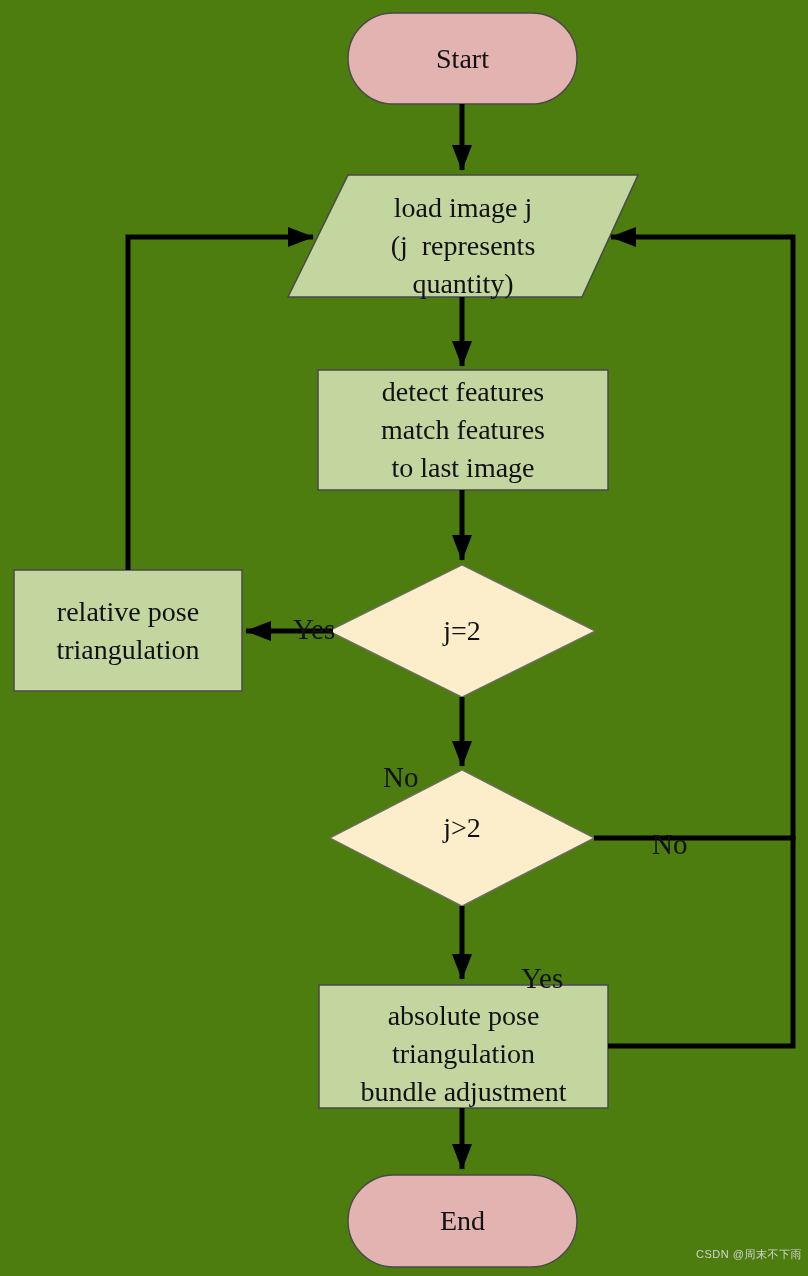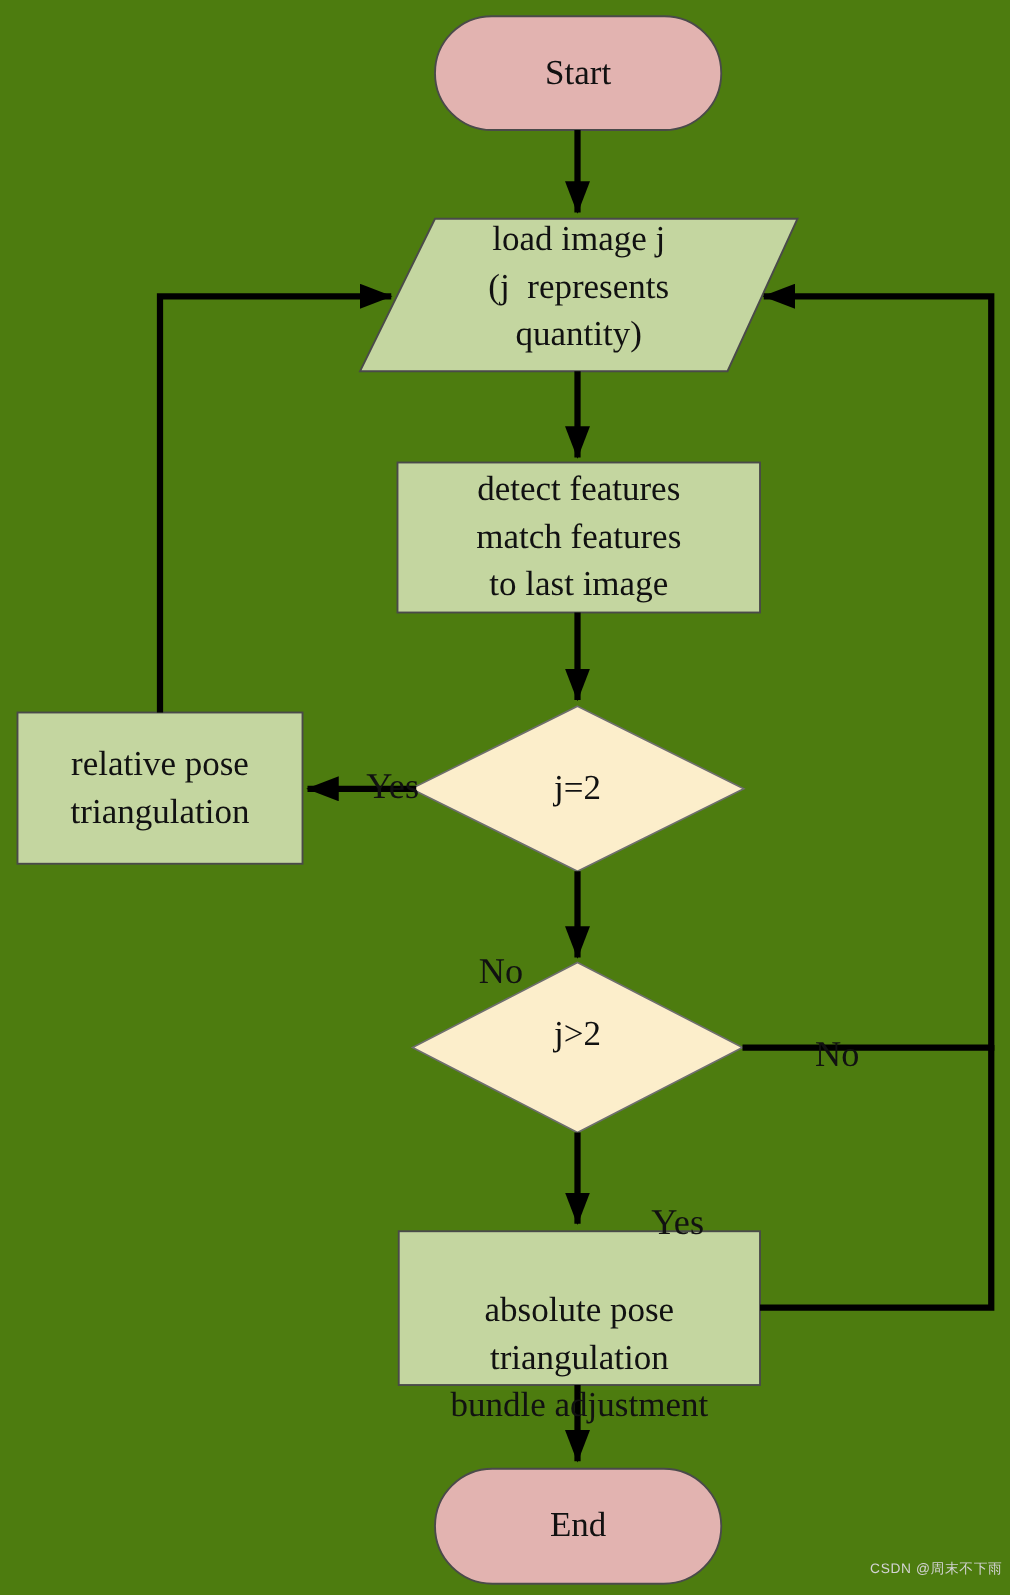--- a/index.html
+++ b/index.html
@@ -80,36 +80,36 @@
     <path class="edge" d="M128,570 L128,237 L313,237" marker-end="url(#arrow)"></path>
     <path class="edge" d="M462,697 L462,766" marker-end="url(#arrow)"></path>
     <path class="edge" d="M594,838 L793,838 L793,237 L611,237" marker-end="url(#arrow)"></path>
     <path class="edge" d="M608,1046 L793,1046 L793,836"></path>
     <path class="edge" d="M462,906 L462,979" marker-end="url(#arrow)"></path>
     <path class="edge" d="M462,1108 L462,1169" marker-end="url(#arrow)"></path>
   </svg>
 
   <div class="node-label" style="left:348px; top:13px; width:229px; height:91px;">Start</div>
 
-  <div class="node-label" style="left:318px; top:159px; width:290px; height:142px;">load image j
+  <div class="node-label" style="left:318px; top:175px; width:290px; height:142px;">load image j
 (j  represents
 quantity)</div>
 
   <div class="node-label" style="left:318px; top:370px; width:290px; height:120px;">detect features
 match features
 to last image</div>
 
   <div class="node-label" style="left:330px; top:565px; width:264px; height:132px;">j=2</div>
 
   <div class="node-label" style="left:14px; top:570px; width:228px; height:121px;">relative pose
 triangulation</div>
 
   <div class="node-label" style="left:330px; top:760px; width:264px; height:136px;">j&gt;2</div>
 
-  <div class="node-label" style="left:319px; top:1025px; width:289px; height:123px;border-radius:18px;">absolute pose
+  <div class="node-label" style="left:319px; top:992px; width:289px; height:123px;border-radius:18px;">absolute pose
 triangulation
 bundle adjustment</div>
 
   <div class="node-label" style="left:348px; top:1175px; width:229px; height:92px;">End</div>
 
   <div class="edge-label" style="left:293px; top:570px;">Yes</div>
   <div class="edge-label" style="left:383px; top:718px;">No</div>
   <div class="edge-label" style="left:652px; top:785px;">No</div>
   <div class="edge-label" style="left:521px; top:919px;">Yes</div>
 

